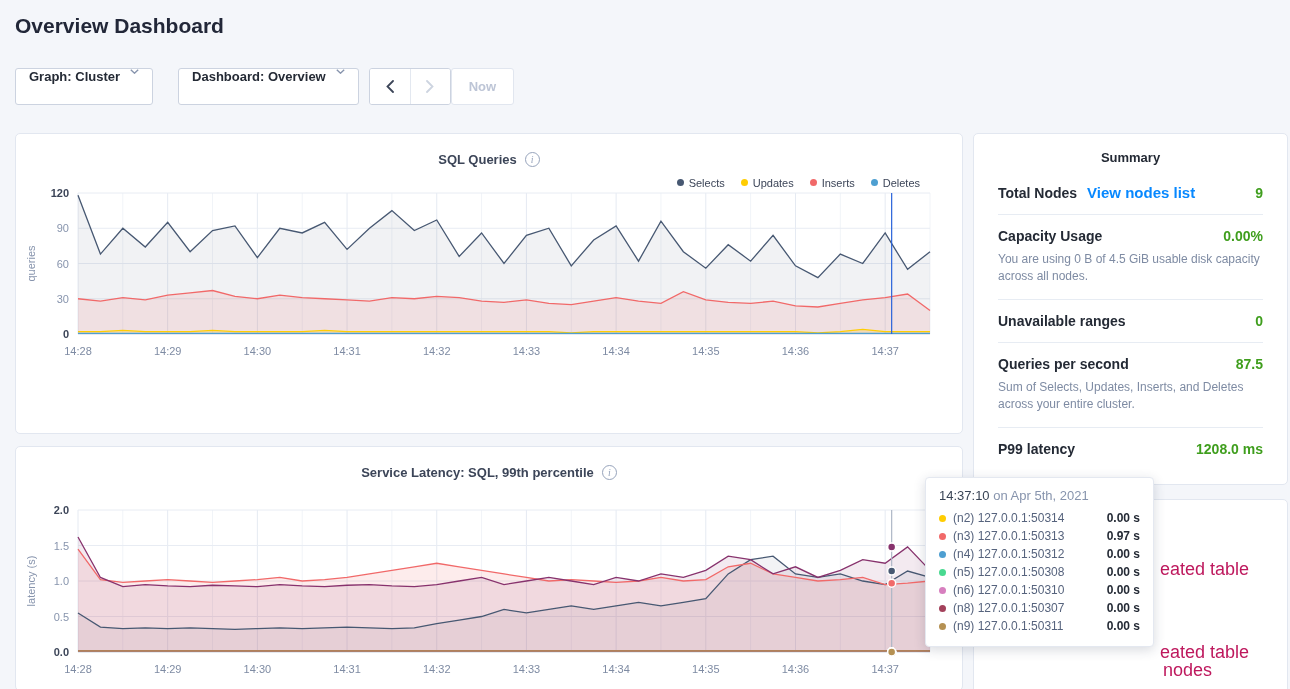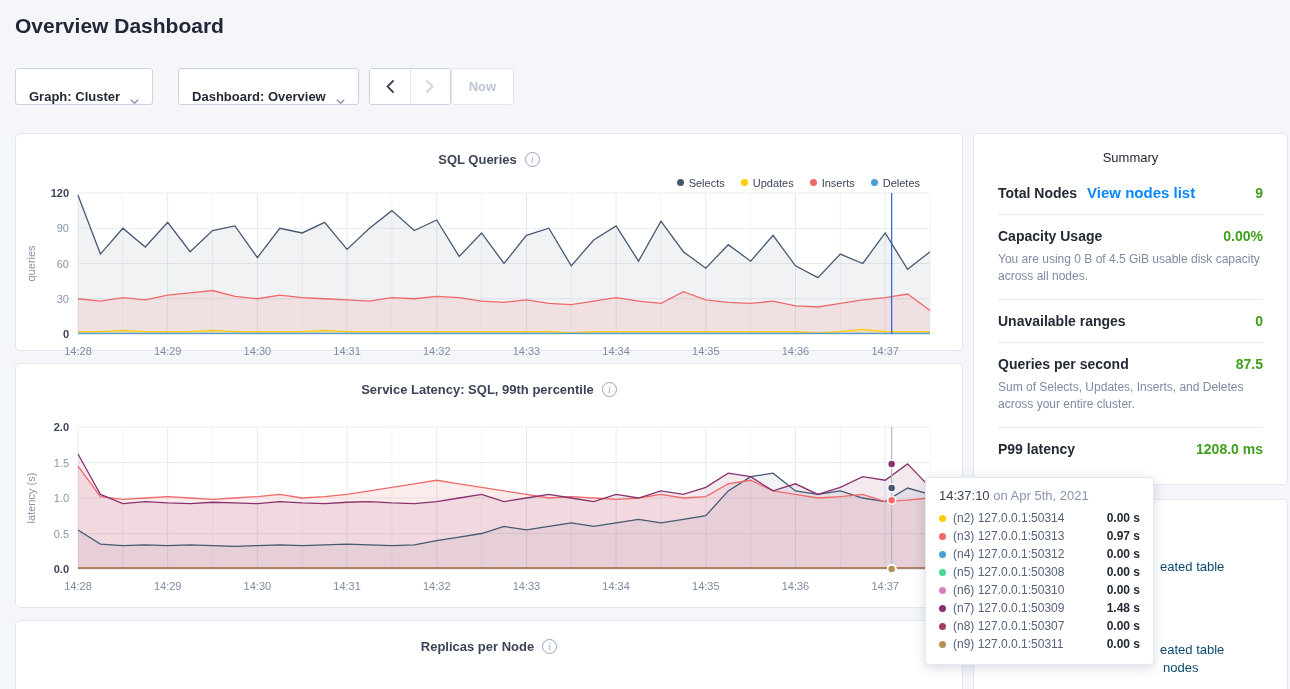--- a/index.html
+++ b/index.html
@@ -3,60 +3,60 @@
 <meta charset="utf-8">
 <style>
   *{box-sizing:border-box;margin:0;padding:0}
   html,body{width:1290px;height:689px;overflow:hidden}
   body{font-family:"Liberation Sans",sans-serif;background:#f4f6fa;color:#242a35;position:relative}
   .page{width:100%;height:100%;padding:14px 0 0 15px;position:relative}
   .page-title{font-size:21px;font-weight:600;color:#222738;margin-bottom:30px}
 
   
   .toolbar{display:flex;align-items:center;margin-bottom:28px;height:37px}
-  .dd{height:37px;background:#fff;border:1px solid #ccd3e0;border-radius:3px;display:flex;align-items:flex-end;gap:10px;padding:0 13px;font-size:13px;font-weight:700;color:#242a35;cursor:pointer}
+  .dd{height:37px;background:#fff;border:1px solid #ccd3e0;border-radius:3px;display:flex;align-items:flex-start;gap:10px;padding:0 13px;font-size:13px;font-weight:700;color:#242a35;cursor:pointer}
   .dd2{margin-left:25px}
   .time-picker{width:424px;margin-left:48px}
   .time-picker .caret{margin-left:auto}
   .badge{background:#e9edf3;border-radius:3px;padding:3px 7px;font-size:12px;font-weight:700;color:#56637d}
   .nav-group{display:flex;margin-left:10px;border:1px solid #ccd3e0;border-radius:3px;background:#fff;height:37px;overflow:hidden}
   .nav-btn{width:40px;display:flex;align-items:center;justify-content:center;cursor:pointer;background:#fff;border:none}
   .nav-btn + .nav-btn{border-left:1px solid #e3e8f0}
   .now-btn{height:37px;padding:0 17px;background:#fff;border:1px solid #e1e6ef;border-radius:3px;font-size:13px;font-weight:700;color:#bdc5d6}
 
   
   .content{display:flex;gap:10px}
   .charts-col{width:948px;display:flex;flex-direction:column;gap:12px}
   .card{background:#fff;border:1px solid #e2e7f0;border-radius:5px}
   .chart-card{padding:14px 6px 0;position:relative}
-  #card-sql{height:218px}
+  #card-sql{height:301px}
   #card-latency{height:245px}
   #card-replicas{height:120px}
   .chart-title-row{display:flex;justify-content:center;align-items:center;gap:8px;font-size:13px;font-weight:700;color:#3c4558;margin-top:4px}
   .info-icon{width:15px;height:15px;border:1px solid #97a4bc;border-radius:50%;color:#97a4bc;font-size:10px;line-height:13px;text-align:center;font-style:italic;font-family:"Liberation Serif",serif;cursor:pointer;font-weight:400}
   .legend{display:flex;justify-content:flex-end;gap:16px;margin:9px 36px 0 0;height:13px}
   .legend-item{display:flex;align-items:center;gap:5px;font-size:11px;color:#3c4558;cursor:pointer}
   .legend-dot{width:7px;height:7px;border-radius:50%}
   .chart-spacer{height:26px}
   svg.chart{display:block}
   svg.chart text{font-family:"Liberation Sans",sans-serif}
 
   
   .sidebar{width:315px;display:flex;flex-direction:column;gap:14px}
   .summary-card{padding:16px 24px 0;height:352px;overflow:hidden}
-  .summary-title{text-align:center;font-size:13px;font-weight:400;color:#242a35;margin-bottom:6px}
+  .summary-title{text-align:center;font-size:13px;font-weight:700;color:#242a35;margin-bottom:6px}
   .srow{padding:13px 0;border-bottom:1px solid #e7ecf3}
   .srow:last-child{border-bottom:none}
   .srow-head{display:flex;align-items:baseline}
   .srow-label{font-size:14px;font-weight:700;color:#242a35}
   .srow-link{font-size:15px;font-weight:700;color:#0788ff;margin-left:10px;cursor:pointer;text-decoration:none}
   .srow-value{margin-left:auto;font-size:14px;font-weight:700;color:#3f9e1d}
   .srow-desc{margin-top:7px;font-size:12px;line-height:1.45;color:#7e8ba3}
   .events-card{flex:1;position:relative;overflow:hidden;min-height:180px}
-  .event-frag{position:absolute;font-size:13px;color:#0c4a6e;white-space:nowrap}
+  .event-frag{position:absolute;font-size:18px;color:#be185d;white-space:nowrap}
 
   
   .chart-tooltip{position:absolute;left:925px;top:477px;width:229px;background:#fff;border:1px solid #e4e8f0;border-radius:4px;box-shadow:0 3px 12px rgba(40,50,80,.18);padding:10px 13px 11px;z-index:40}
   .tt-head{font-size:13px;margin-bottom:6px}
   .tt-time{color:#394455}
   .tt-date{color:#8794ad}
   .tt-row{display:flex;align-items:center;gap:7px;height:18px}
   .tt-dot{width:7px;height:7px;border-radius:50%;flex:none}
   .tt-label{font-size:12px;color:#56637d}
   .tt-value{margin-left:auto;font-size:12px;font-weight:700;color:#242a35}
@@ -333,25 +333,20 @@
           <span class="tt-dot" style="background: rgb(73, 217, 144);"></span>
           <span class="tt-label">(n5) 127.0.0.1:50308</span>
           <span class="tt-value">0.00 s</span>
         </div>
         <div class="tt-row">
           <span class="tt-dot" style="background: rgb(215, 127, 191);"></span>
           <span class="tt-label">(n6) 127.0.0.1:50310</span>
           <span class="tt-value">0.00 s</span>
         </div>
         <div class="tt-row">
-          <span class="tt-dot" style="background: rgb(135, 50, 109);"></span>
-          <span class="tt-label">(n7) 127.0.0.1:50309</span>
-          <span class="tt-value">1.48 s</span>
-        </div>
-        <div class="tt-row">
           <span class="tt-dot" style="background: rgb(163, 65, 91);"></span>
           <span class="tt-label">(n8) 127.0.0.1:50307</span>
           <span class="tt-value">0.00 s</span>
         </div>
         <div class="tt-row">
           <span class="tt-dot" style="background: rgb(181, 145, 83);"></span>
           <span class="tt-label">(n9) 127.0.0.1:50311</span>
           <span class="tt-value">0.00 s</span>
         </div>
       </div>

